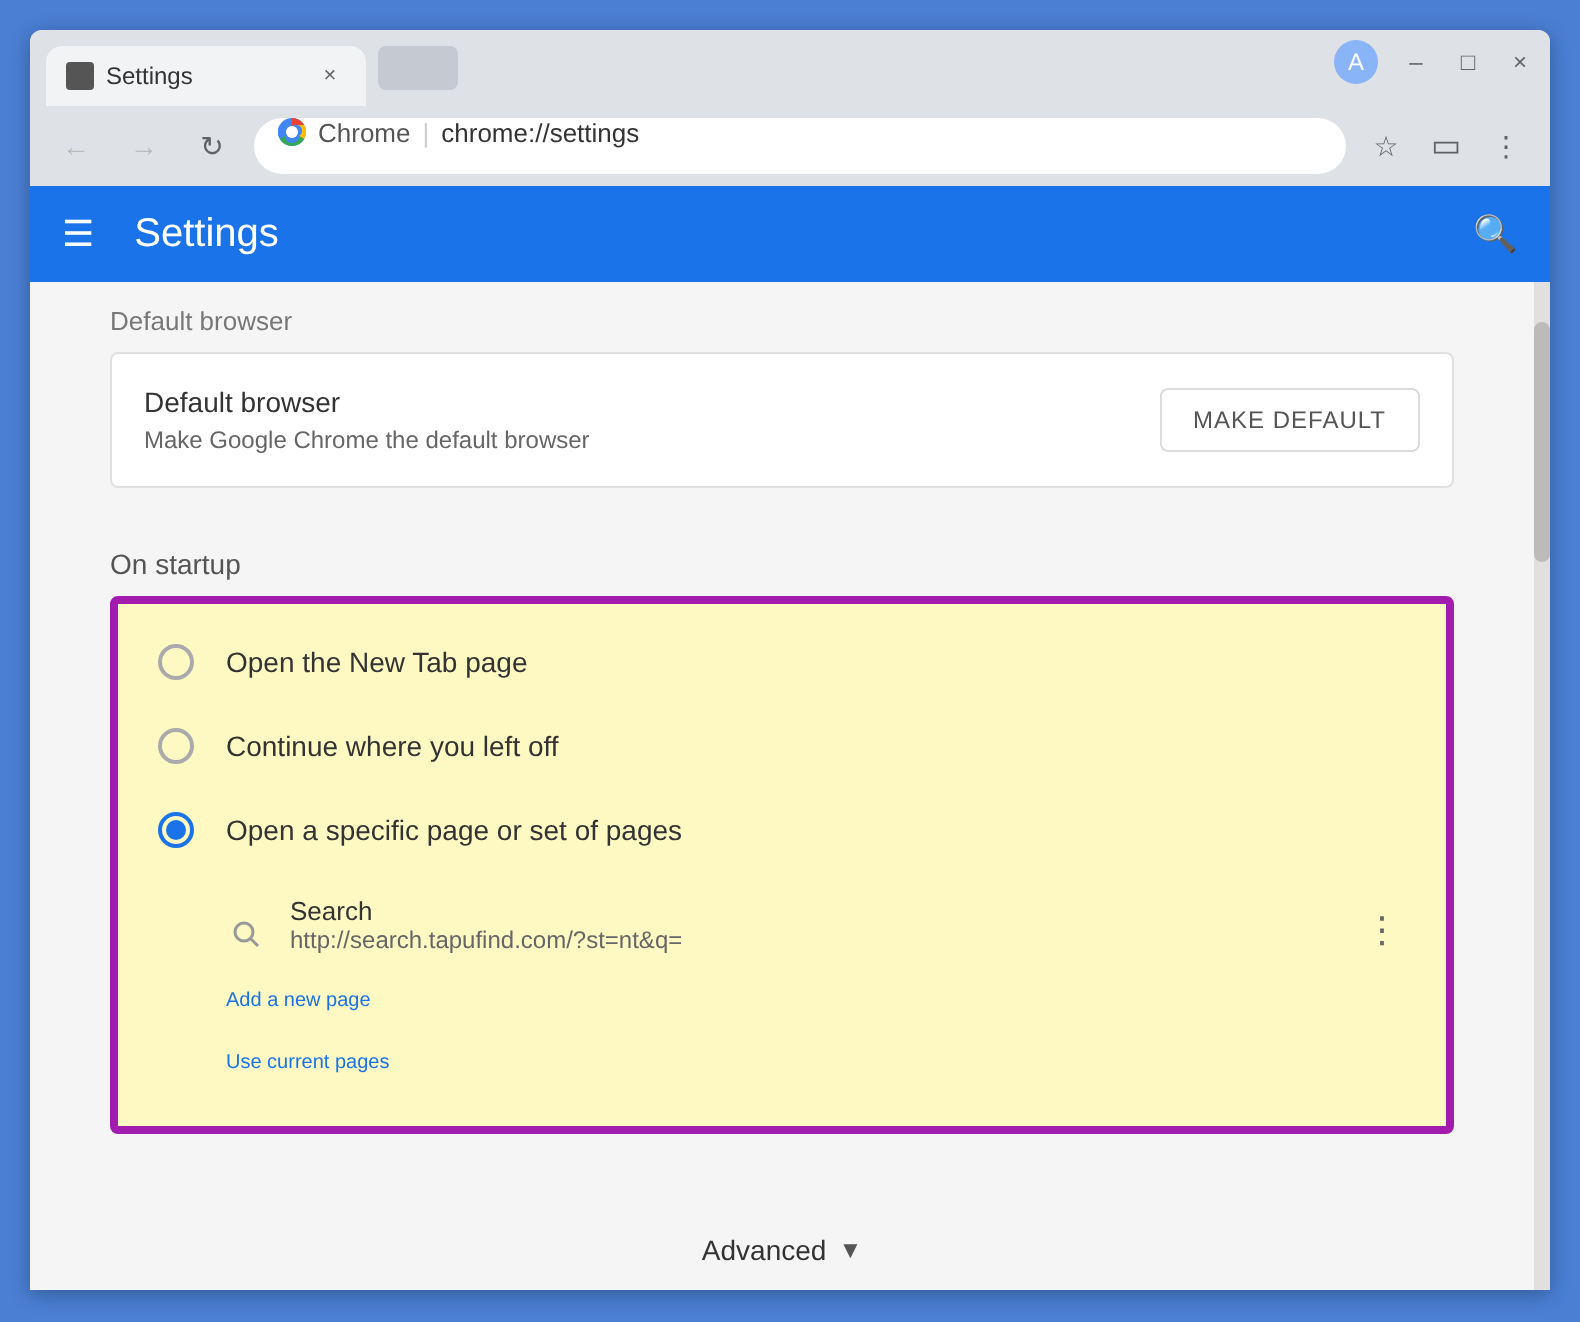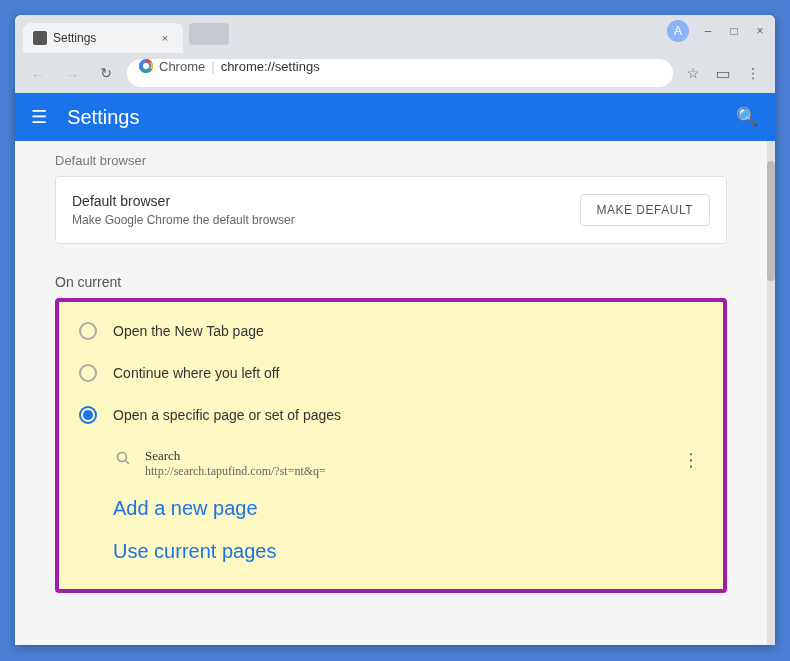--- a/index.html
+++ b/index.html
@@ -302,24 +302,23 @@
       color: #333;
     }
 
     
     .startup-pages {
       padding: 4px 20px 8px 54px;
     }
 
     .startup-page-item {
       display: flex;
-      align-items: flex-start;
+      align-items: flex-end;
       padding: 8px 0;
       gap: 12px;
-      font-family: Liberation Serif, serif;
     }
 
     .page-search-icon {
       width: 20px;
       height: 20px;
       display: flex;
       align-items: center;
       justify-content: center;
       color: #999;
       font-size: 14px;
@@ -347,21 +346,21 @@
       justify-content: center;
       color: #666;
       font-size: 18px;
       cursor: pointer;
       border-radius: 50%;
     }
 
     .add-page-link, .use-current-link {
       display: block;
       padding: 10px 0;
-      font-size: 20px;
+      font-size: 10px;
       color: #1a73e8;
       cursor: pointer;
       text-decoration: none;
     }
 
     
     .advanced-section {
       display: flex;
       align-items: center;
       justify-content: center;
@@ -448,21 +447,21 @@
       <div class="section-label">Default browser</div>
 
       <div class="default-browser-card">
         <div class="default-browser-text">
           <h3>Default browser</h3>
           <p>Make Google Chrome the default browser</p>
         </div>
         <button class="make-default-btn">MAKE DEFAULT</button>
       </div>
 
-      <div class="startup-label">On current</div>
+      <div class="startup-label">On startup</div>
 
       <div class="startup-card">
 
         <div class="radio-option">
           <div class="radio-circle"></div>
           <span class="radio-label">Open the New Tab page</span>
         </div>
 
         <div class="radio-option">
           <div class="radio-circle"></div>

